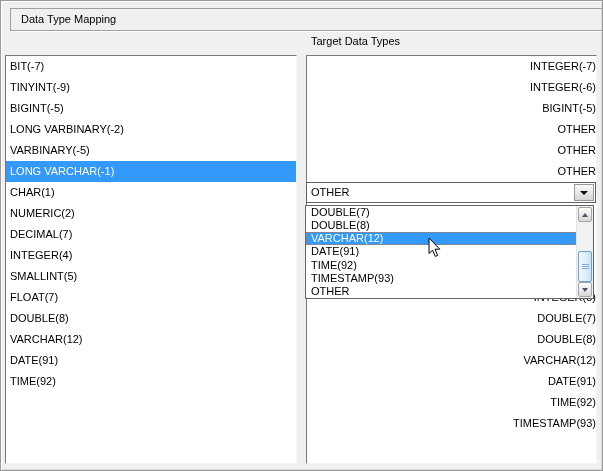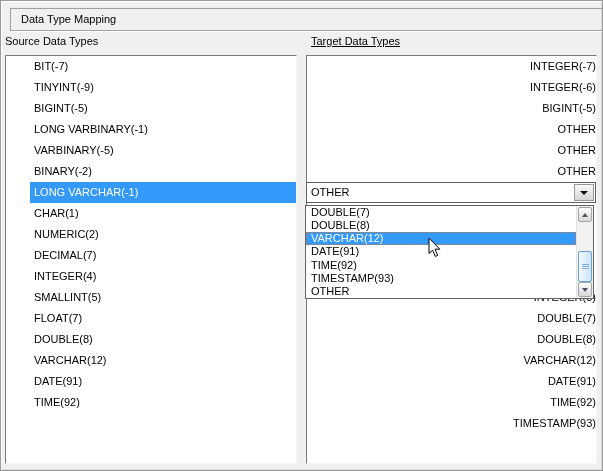--- a/index.html
+++ b/index.html
@@ -27,34 +27,34 @@
   .header{
     position:absolute;left:9px;top:7px;width:595px;height:23px;
     box-sizing:border-box;
     border:1px solid #a0a0a0;
     box-shadow:1px 1px 0 #ffffff;
     line-height:21px;
   }
   .header span{padding-left:10px;}
   .label{position:absolute;top:33px;height:15px;line-height:15px;}
   .label.src{left:4px;}
-  .label.tgt{left:310px;text-decoration:underline;}
+  .label.tgt{left:310px;}
   .listbox{
     position:absolute;top:54px;height:409px;
     box-sizing:border-box;
     background:var(--list-bg);
     border:1px solid;
     border-color:#7a7a7a #f5f5f5 #f5f5f5 #7a7a7a;
     overflow:hidden;
   }
   .listbox.source{left:4px;width:292px;}
   .listbox.target{left:305px;width:291px;text-align:right;}
   .row{
     height:21px;line-height:21px;padding-left:4px;
-    white-space:nowrap;overflow:hidden;margin-left:24px;
+    white-space:nowrap;overflow:hidden;
   }
   .row.selected{background:var(--selection-bg);color:var(--selection-fg);}
   .row.abs{position:absolute;left:0;right:0;}
   .combobox{
     position:absolute;left:305px;top:181px;width:290px;height:21px;
     box-sizing:border-box;
     background:#ffffff;
     border:1px solid #5f5f5f;
     z-index:3;
   }
@@ -127,30 +127,28 @@
 </style>
 </head>
 <body>
 
 <div class="window">
 
   <div class="header">
     <span>Data Type Mapping</span>
   </div>
 
-  <div class="label src">Source Data Types</div>
   <div class="label tgt">Target Data Types</div>
 
   <div class="listbox source" id="source-list">
       <div class="row">BIT(-7)</div>
       <div class="row">TINYINT(-9)</div>
       <div class="row">BIGINT(-5)</div>
-      <div class="row">LONG VARBINARY(-1)</div>
+      <div class="row">LONG VARBINARY(-2)</div>
       <div class="row">VARBINARY(-5)</div>
-      <div class="row">BINARY(-2)</div>
       <div class="row selected">LONG VARCHAR(-1)</div>
       <div class="row">CHAR(1)</div>
       <div class="row">NUMERIC(2)</div>
       <div class="row">DECIMAL(7)</div>
       <div class="row">INTEGER(4)</div>
       <div class="row">SMALLINT(5)</div>
       <div class="row">FLOAT(7)</div>
       <div class="row">DOUBLE(8)</div>
       <div class="row">VARCHAR(12)</div>
       <div class="row">DATE(91)</div>

